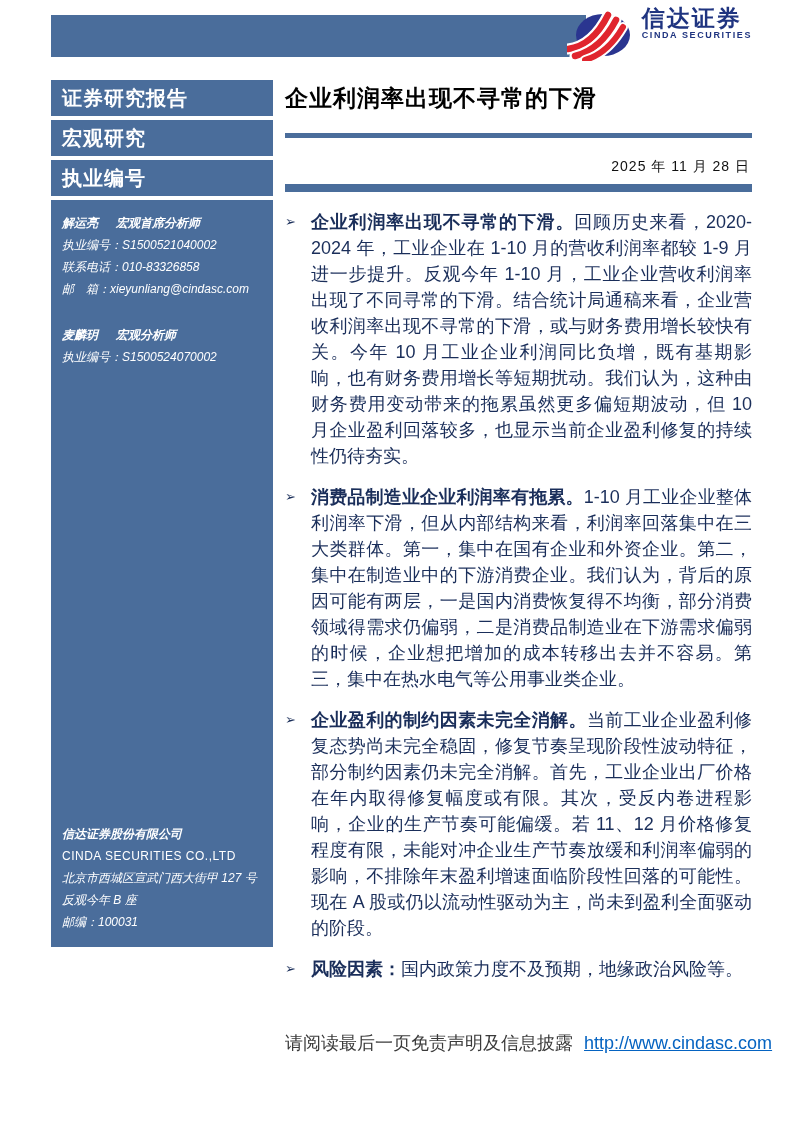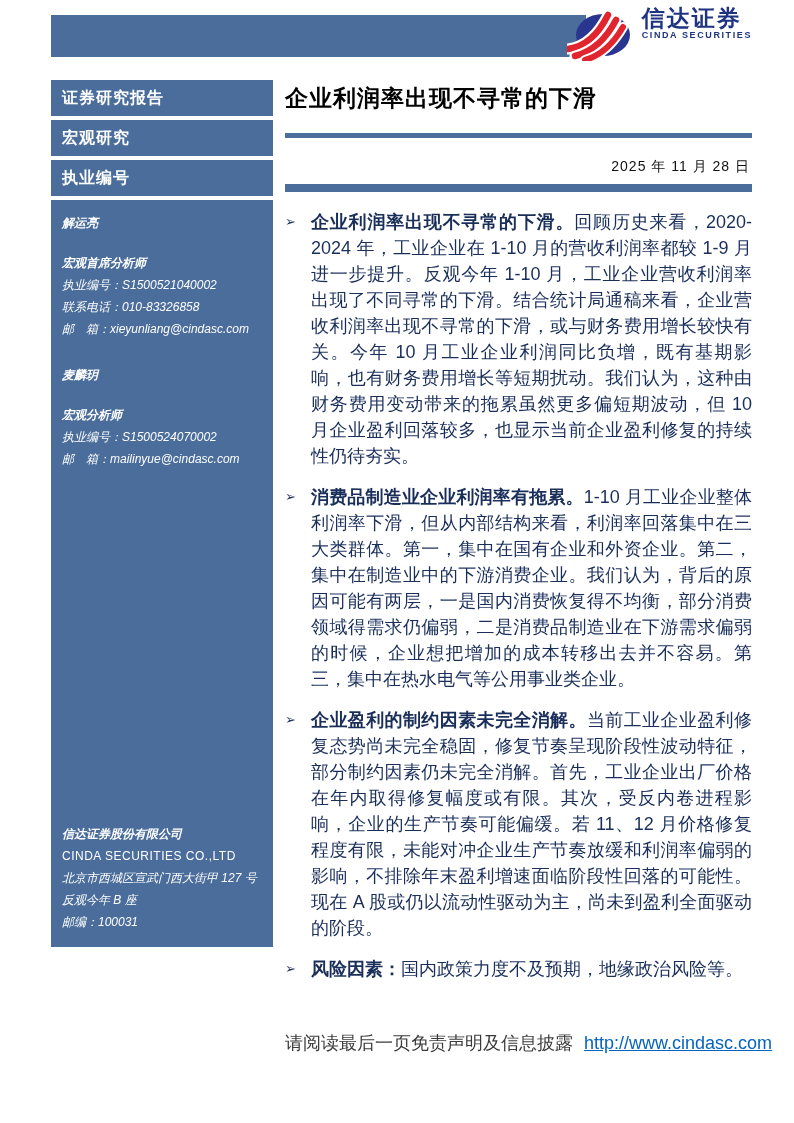--- a/index.html
+++ b/index.html
@@ -34,31 +34,31 @@
 
   
   .sidebar {
     position:absolute; left:51px; top:80px;
     width:222px; height:867px;
     display:flex; flex-direction:column;
   }
   .side-head {
     height:36px; margin-bottom:4px; flex:0 0 auto;
     background:#4a6d9b; color:#ffffff;
-    font-size:16px; font-weight:700; letter-spacing:1px;
+    font-size:20px; font-weight:700; letter-spacing:1px;
     display:flex; align-items:center; padding-left:11px;
   }
   .side-panel {
     flex:1 1 auto; background:#4a6d9b; color:#ffffff;
     display:flex; flex-direction:column;
     padding:12px 10px 14px 11px;
     font-size:12px; line-height:22px;
   }
   .analyst { margin-bottom:24px; }
-  .analyst-namerow { display:flex; gap:18px; font-weight:700; font-style:italic;flex-direction:column; }
+  .analyst-namerow { display:flex; gap:18px; font-weight:700; font-style:italic; }
   .analyst-line { font-style:italic; }
   .company { margin-top:auto; }
   .company div { line-height:22px; }
   .company .b { font-weight:700; font-style:italic;margin-top:16px; }
   .company .en { font-weight:400; font-style:normal; letter-spacing:.5px; }
   .company .it { font-style:italic; }
 
   
   .main {
     position:absolute; left:285px; top:84px; width:467px;
@@ -139,21 +139,20 @@
       <div class="analyst-line">联系电话：010-83326858</div>
       <div class="analyst-line">邮　箱：xieyunliang@cindasc.com</div>
     </div>
 
     <div class="analyst">
       <div class="analyst-namerow">
         <span>麦麟玥</span>
         <span>宏观分析师</span>
       </div>
       <div class="analyst-line">执业编号：S1500524070002</div>
-      <div class="analyst-line">邮　箱：mailinyue@cindasc.com</div>
     </div>
 
     <div class="company">
       <div class="b">信达证券股份有限公司</div>
       <div class="en">CINDA SECURITIES CO.,LTD</div>
       <div class="it">北京市西城区宣武门西大街甲 127 号</div>
       <div class="it">反观今年 B 座</div>
       <div class="it">邮编：100031</div>
     </div>
   </div>

